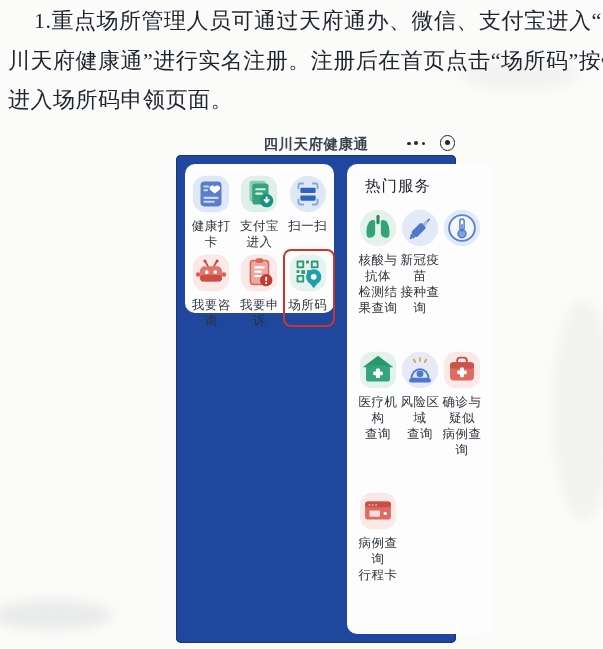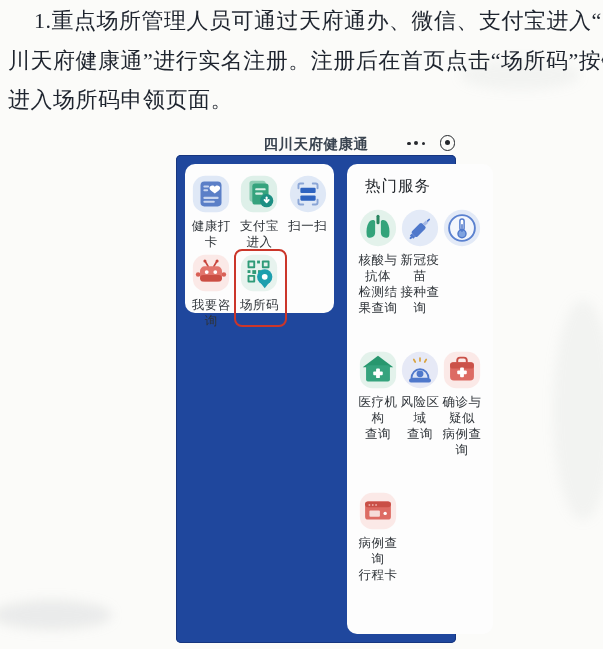--- a/index.html
+++ b/index.html
@@ -148,20 +148,34 @@
             <circle cx="8.5" cy="23.5" r="2.4" fill="#d95f55"></circle>
             <circle cx="35.5" cy="23.5" r="2.4" fill="#d95f55"></circle>
             <rect x="10.5" y="15" width="23" height="16" rx="5" fill="#e2746c"></rect>
             <rect x="10.5" y="24" width="23" height="7" rx="3.5" fill="#cb4e44"></rect>
             <circle cx="17.5" cy="21" r="2" fill="#fff"></circle>
             <circle cx="26.5" cy="21" r="2" fill="#fff"></circle>
           </svg>
           <span class="lbl">我要咨询</span>
         </div>
 
+        <div class="cell">
+          <svg viewBox="0 0 44 44">
+            <rect x="3" y="3" width="38" height="38" rx="13" fill="#fbe9e7"></rect>
+            <rect x="13" y="9" width="19" height="25" rx="3" fill="#eda89f" stroke="#d8655c" stroke-width="1.6"></rect>
+            <rect x="18.5" y="6.5" width="8" height="5" rx="2" fill="#d8655c"></rect>
+            <rect x="17" y="15" width="11" height="2.2" rx="1" fill="#fff"></rect>
+            <rect x="17" y="19.5" width="8" height="2.2" rx="1" fill="#fff"></rect>
+            <rect x="17" y="24" width="10" height="2.2" rx="1" fill="#fff"></rect>
+            <circle cx="29.5" cy="29.5" r="6.5" fill="#c53a2d"></circle>
+            <rect x="28.6" y="25.8" width="1.9" height="4.8" rx="0.9" fill="#fff"></rect>
+            <circle cx="29.5" cy="32.6" r="1.1" fill="#fff"></circle>
+          </svg>
+          <span class="lbl">我要申诉</span>
+        </div>
 
         <div class="cell">
           <div class="red-highlight"></div>
           <svg viewBox="0 0 44 44">
             <rect x="3" y="3" width="38" height="38" rx="13" fill="#e7f3ee"></rect>
             <g fill="#2f9b78">
               <rect x="10" y="9" width="8" height="8" rx="1"></rect>
               <rect x="12" y="11" width="4" height="4" fill="#e7f3ee"></rect>
               <rect x="20" y="9" width="3" height="3"></rect>
               <rect x="25" y="9" width="8" height="8" rx="1"></rect>

